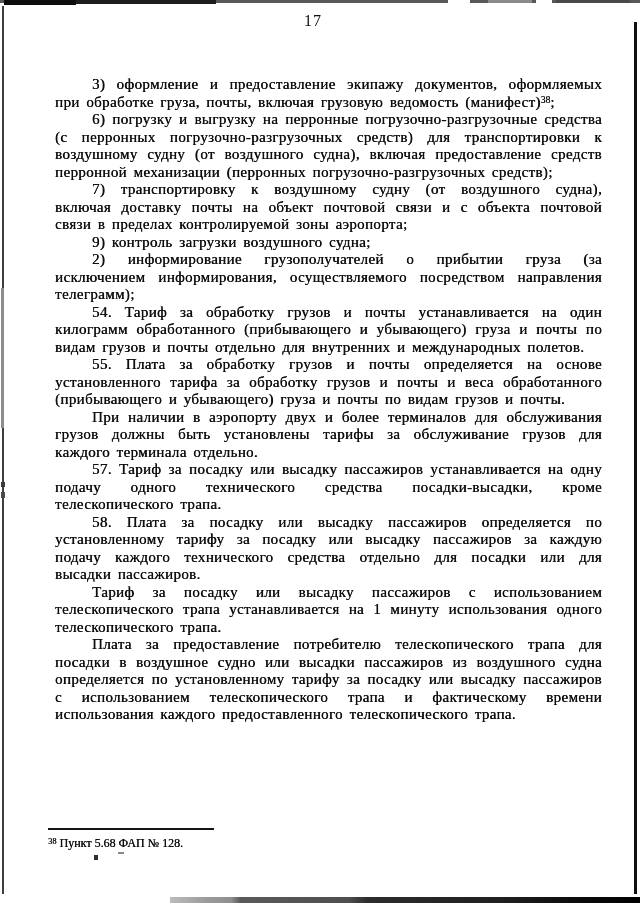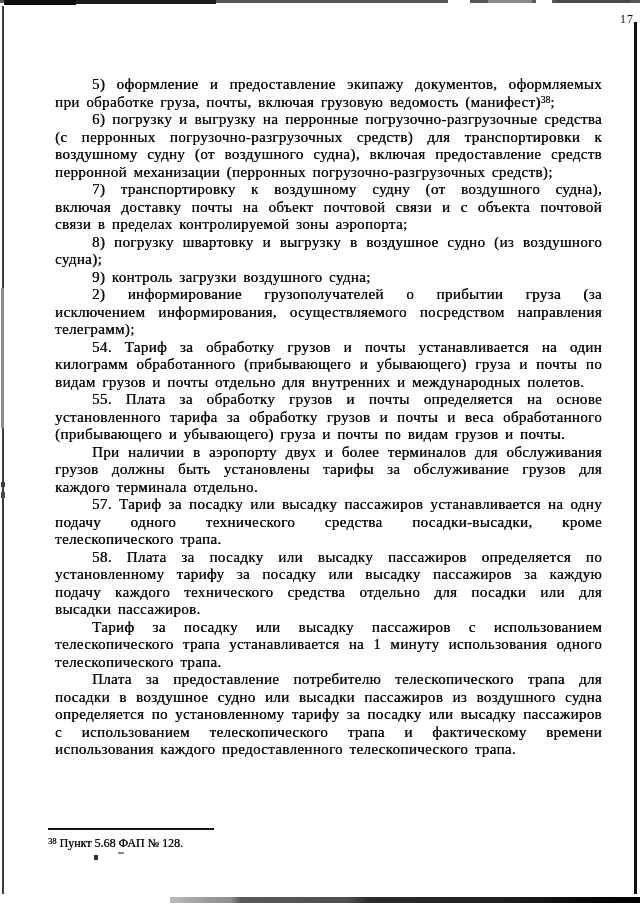--- a/index.html
+++ b/index.html
@@ -16,23 +16,23 @@
     color: #0f0f0f;
   }
   .page {
     position: absolute;
     inset: 0;
   }
   .page-number {
     position: absolute;
     top: 12px;
     left: 0;
-    right: 6px;
-    text-align: right;
-    font-size: 12px;
+    right: 14px;
+    text-align: center;
+    font-size: 16px;
     letter-spacing: 1px;
   }
   .body-text {
     position: absolute;
     left: 55px;
     top: 76px;
     width: 547px;
     font-size: 15px;
     line-height: 17.5px;
     text-align: justify;
@@ -114,24 +114,23 @@
   <div class="art art-left-sp1"></div>
   <div class="art art-left-sp2"></div>
   <div class="art art-right-line"></div>
   <div class="art art-bottom-bar"></div>
   <div class="art art-speck-1"></div>
   <div class="art art-speck-2"></div>
 
   <div class="page-number">17</div>
 
   <div class="body-text">
-    <p><span>5) оформление и предоставление экипажу документов, оформляемых при обработке груза, почты, включая грузовую ведомость (манифест)</span><sup>38</sup><span>;</span></p>
+    <p><span>3) оформление и предоставление экипажу документов, оформляемых при обработке груза, почты, включая грузовую ведомость (манифест)</span><sup>38</sup><span>;</span></p>
     <p>6) погрузку и выгрузку на перронные погрузочно-разгрузочные средства (с перронных погрузочно-разгрузочных средств) для транспортировки к воздушному судну (от воздушного судна), включая предоставление средств перронной механизации (перронных погрузочно-разгрузочных средств);</p>
     <p>7) транспортировку к воздушному судну (от воздушного судна), включая доставку почты на объект почтовой связи и с объекта почтовой связи в пределах контролируемой зоны аэропорта;</p>
-    <p>8) погрузку швартовку и выгрузку в воздушное судно (из воздушного судна);</p>
     <p>9) контроль загрузки воздушного судна;</p>
     <p>2) информирование грузополучателей о прибытии груза (за исключением информирования, осуществляемого посредством направления телеграмм);</p>
     <p>54. Тариф за обработку грузов и почты устанавливается на один килограмм обработанного (прибывающего и убывающего) груза и почты по видам грузов и почты отдельно для внутренних и международных полетов.</p>
     <p>55. Плата за обработку грузов и почты определяется на основе установленного тарифа за обработку грузов и почты и веса обработанного (прибывающего и убывающего) груза и почты по видам грузов и почты.</p>
     <p>При наличии в аэропорту двух и более терминалов для обслуживания грузов должны быть установлены тарифы за обслуживание грузов для каждого терминала отдельно.</p>
     <p>57. Тариф за посадку или высадку пассажиров устанавливается на одну подачу одного технического средства посадки-высадки, кроме телескопического трапа.</p>
     <p>58. Плата за посадку или высадку пассажиров определяется по установленному тарифу за посадку или высадку пассажиров за каждую подачу каждого технического средства отдельно для посадки или для высадки пассажиров.</p>
     <p>Тариф за посадку или высадку пассажиров с использованием телескопического трапа устанавливается на 1 минуту использования одного телескопического трапа.</p>
     <p>Плата за предоставление потребителю телескопического трапа для посадки в воздушное судно или высадки пассажиров из воздушного судна определяется по установленному тарифу за посадку или высадку пассажиров с использованием телескопического трапа и фактическому времени использования каждого предоставленного телескопического трапа.</p>
   </div>

